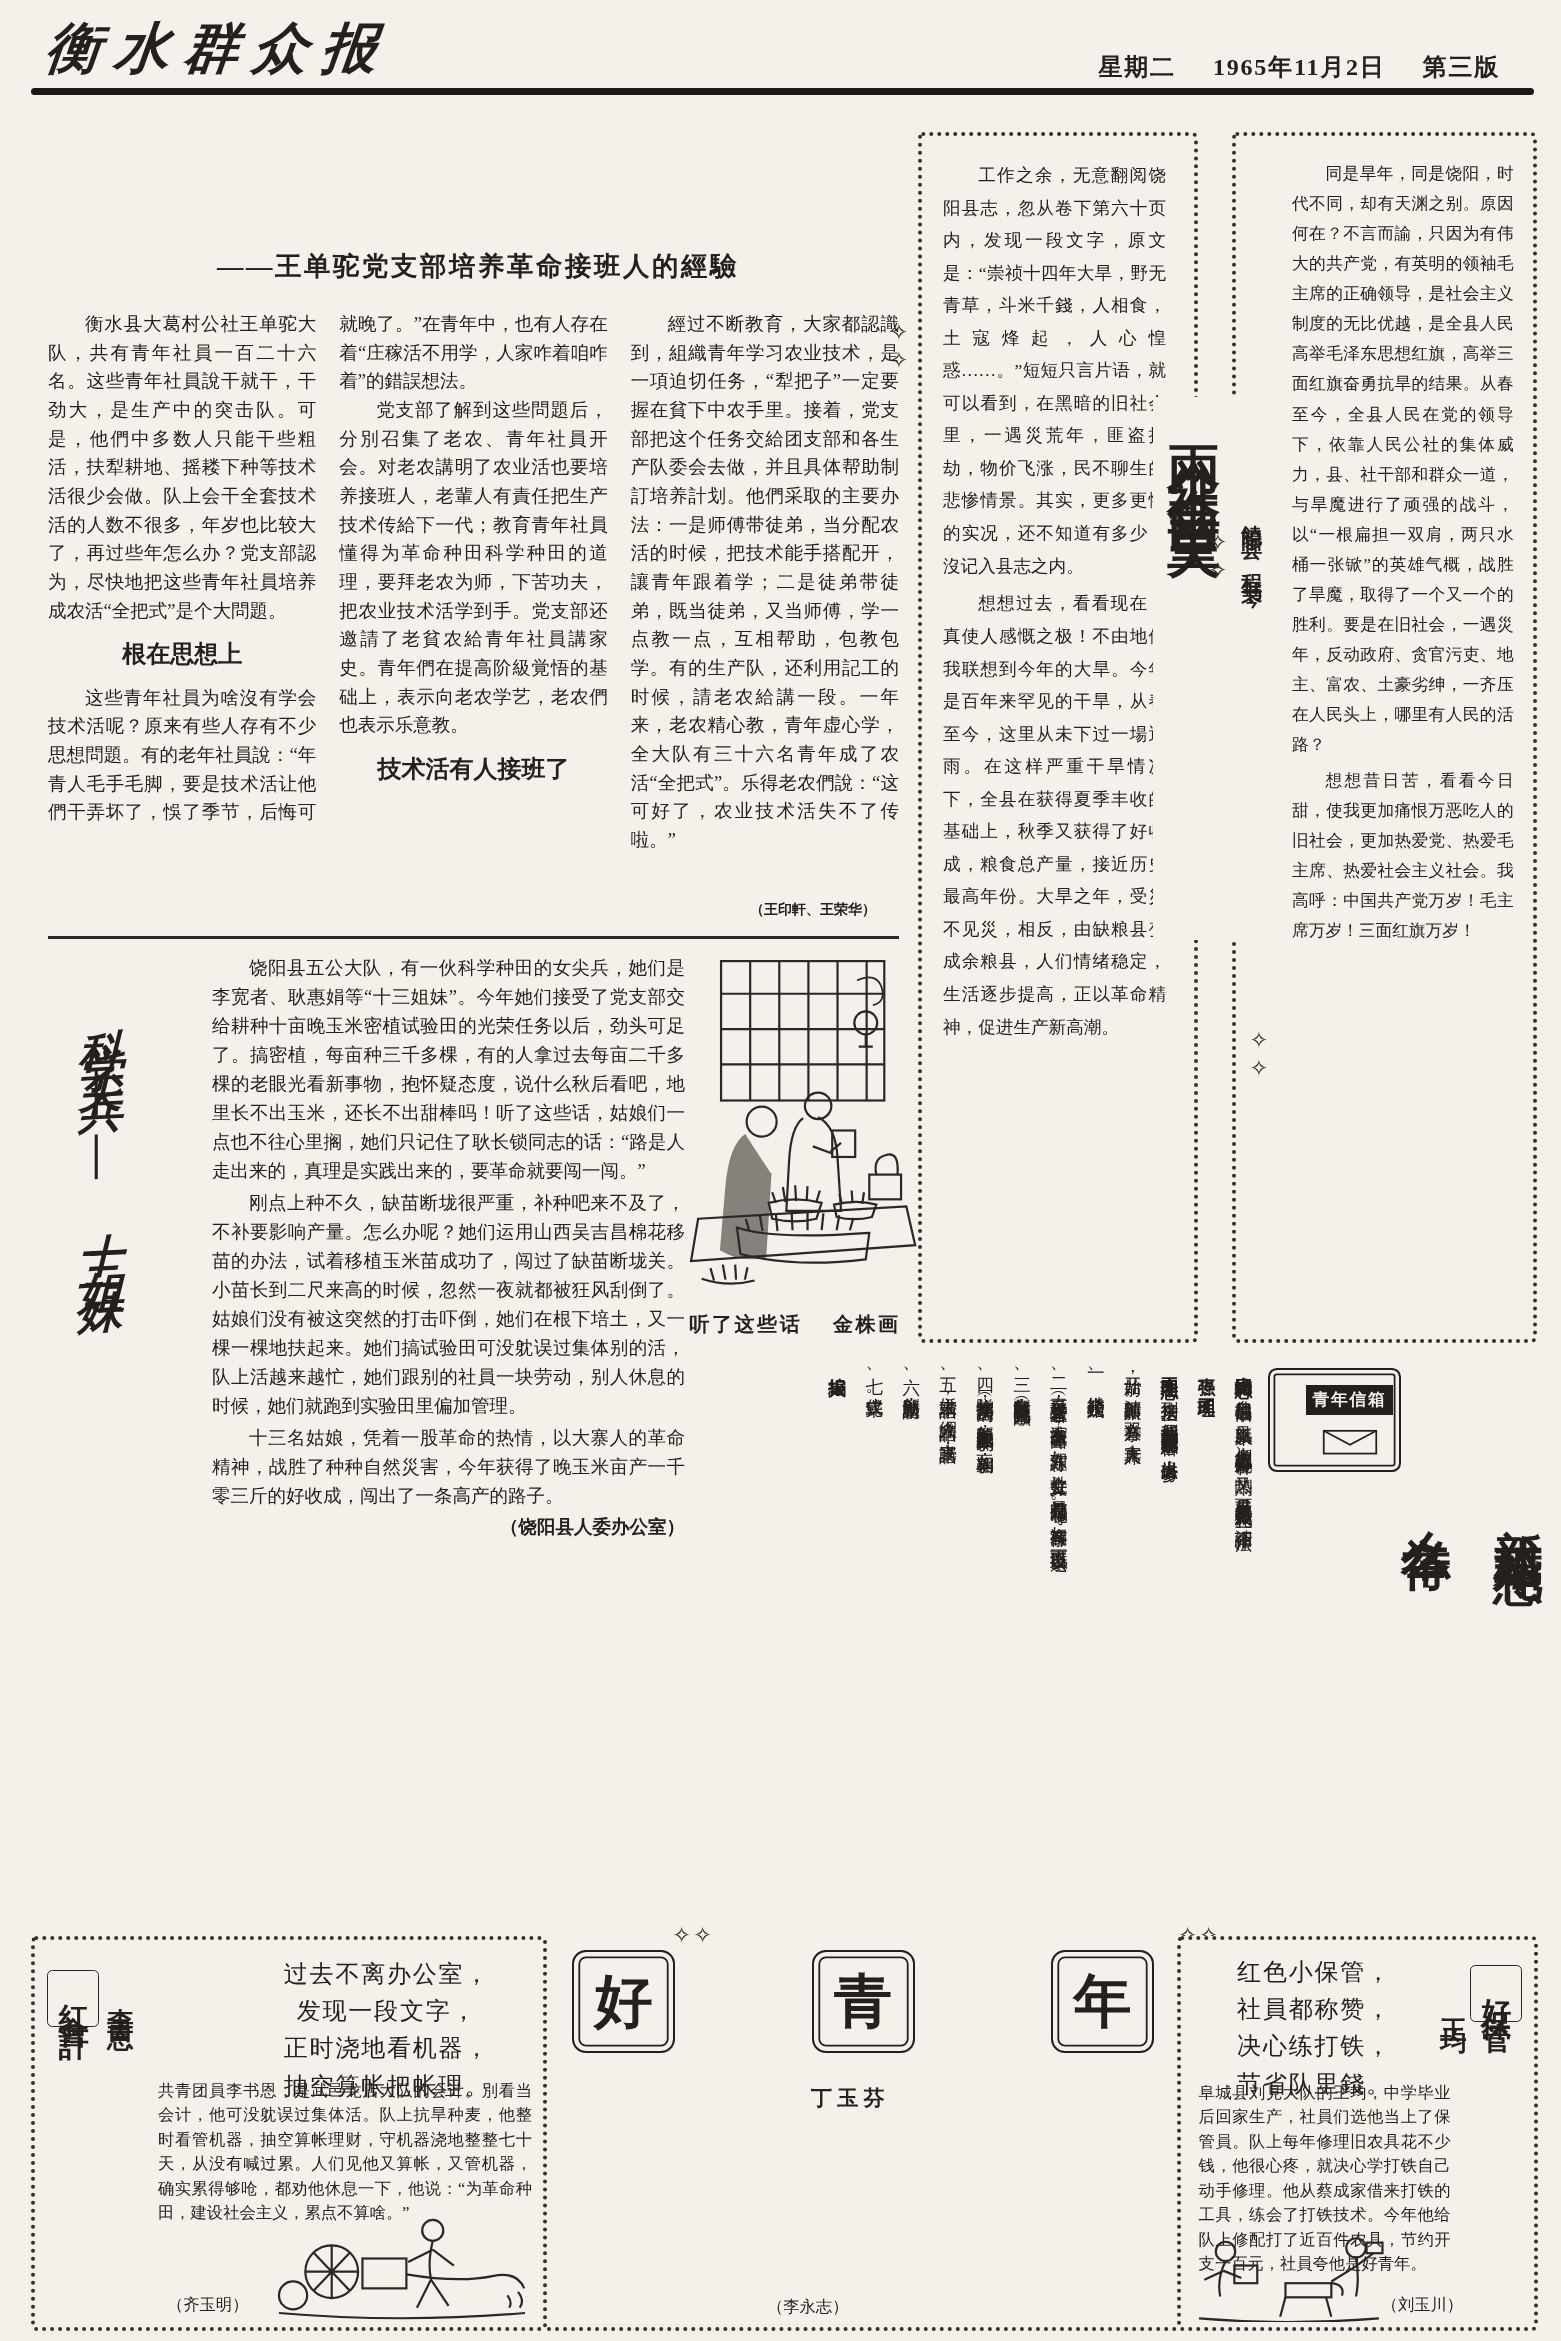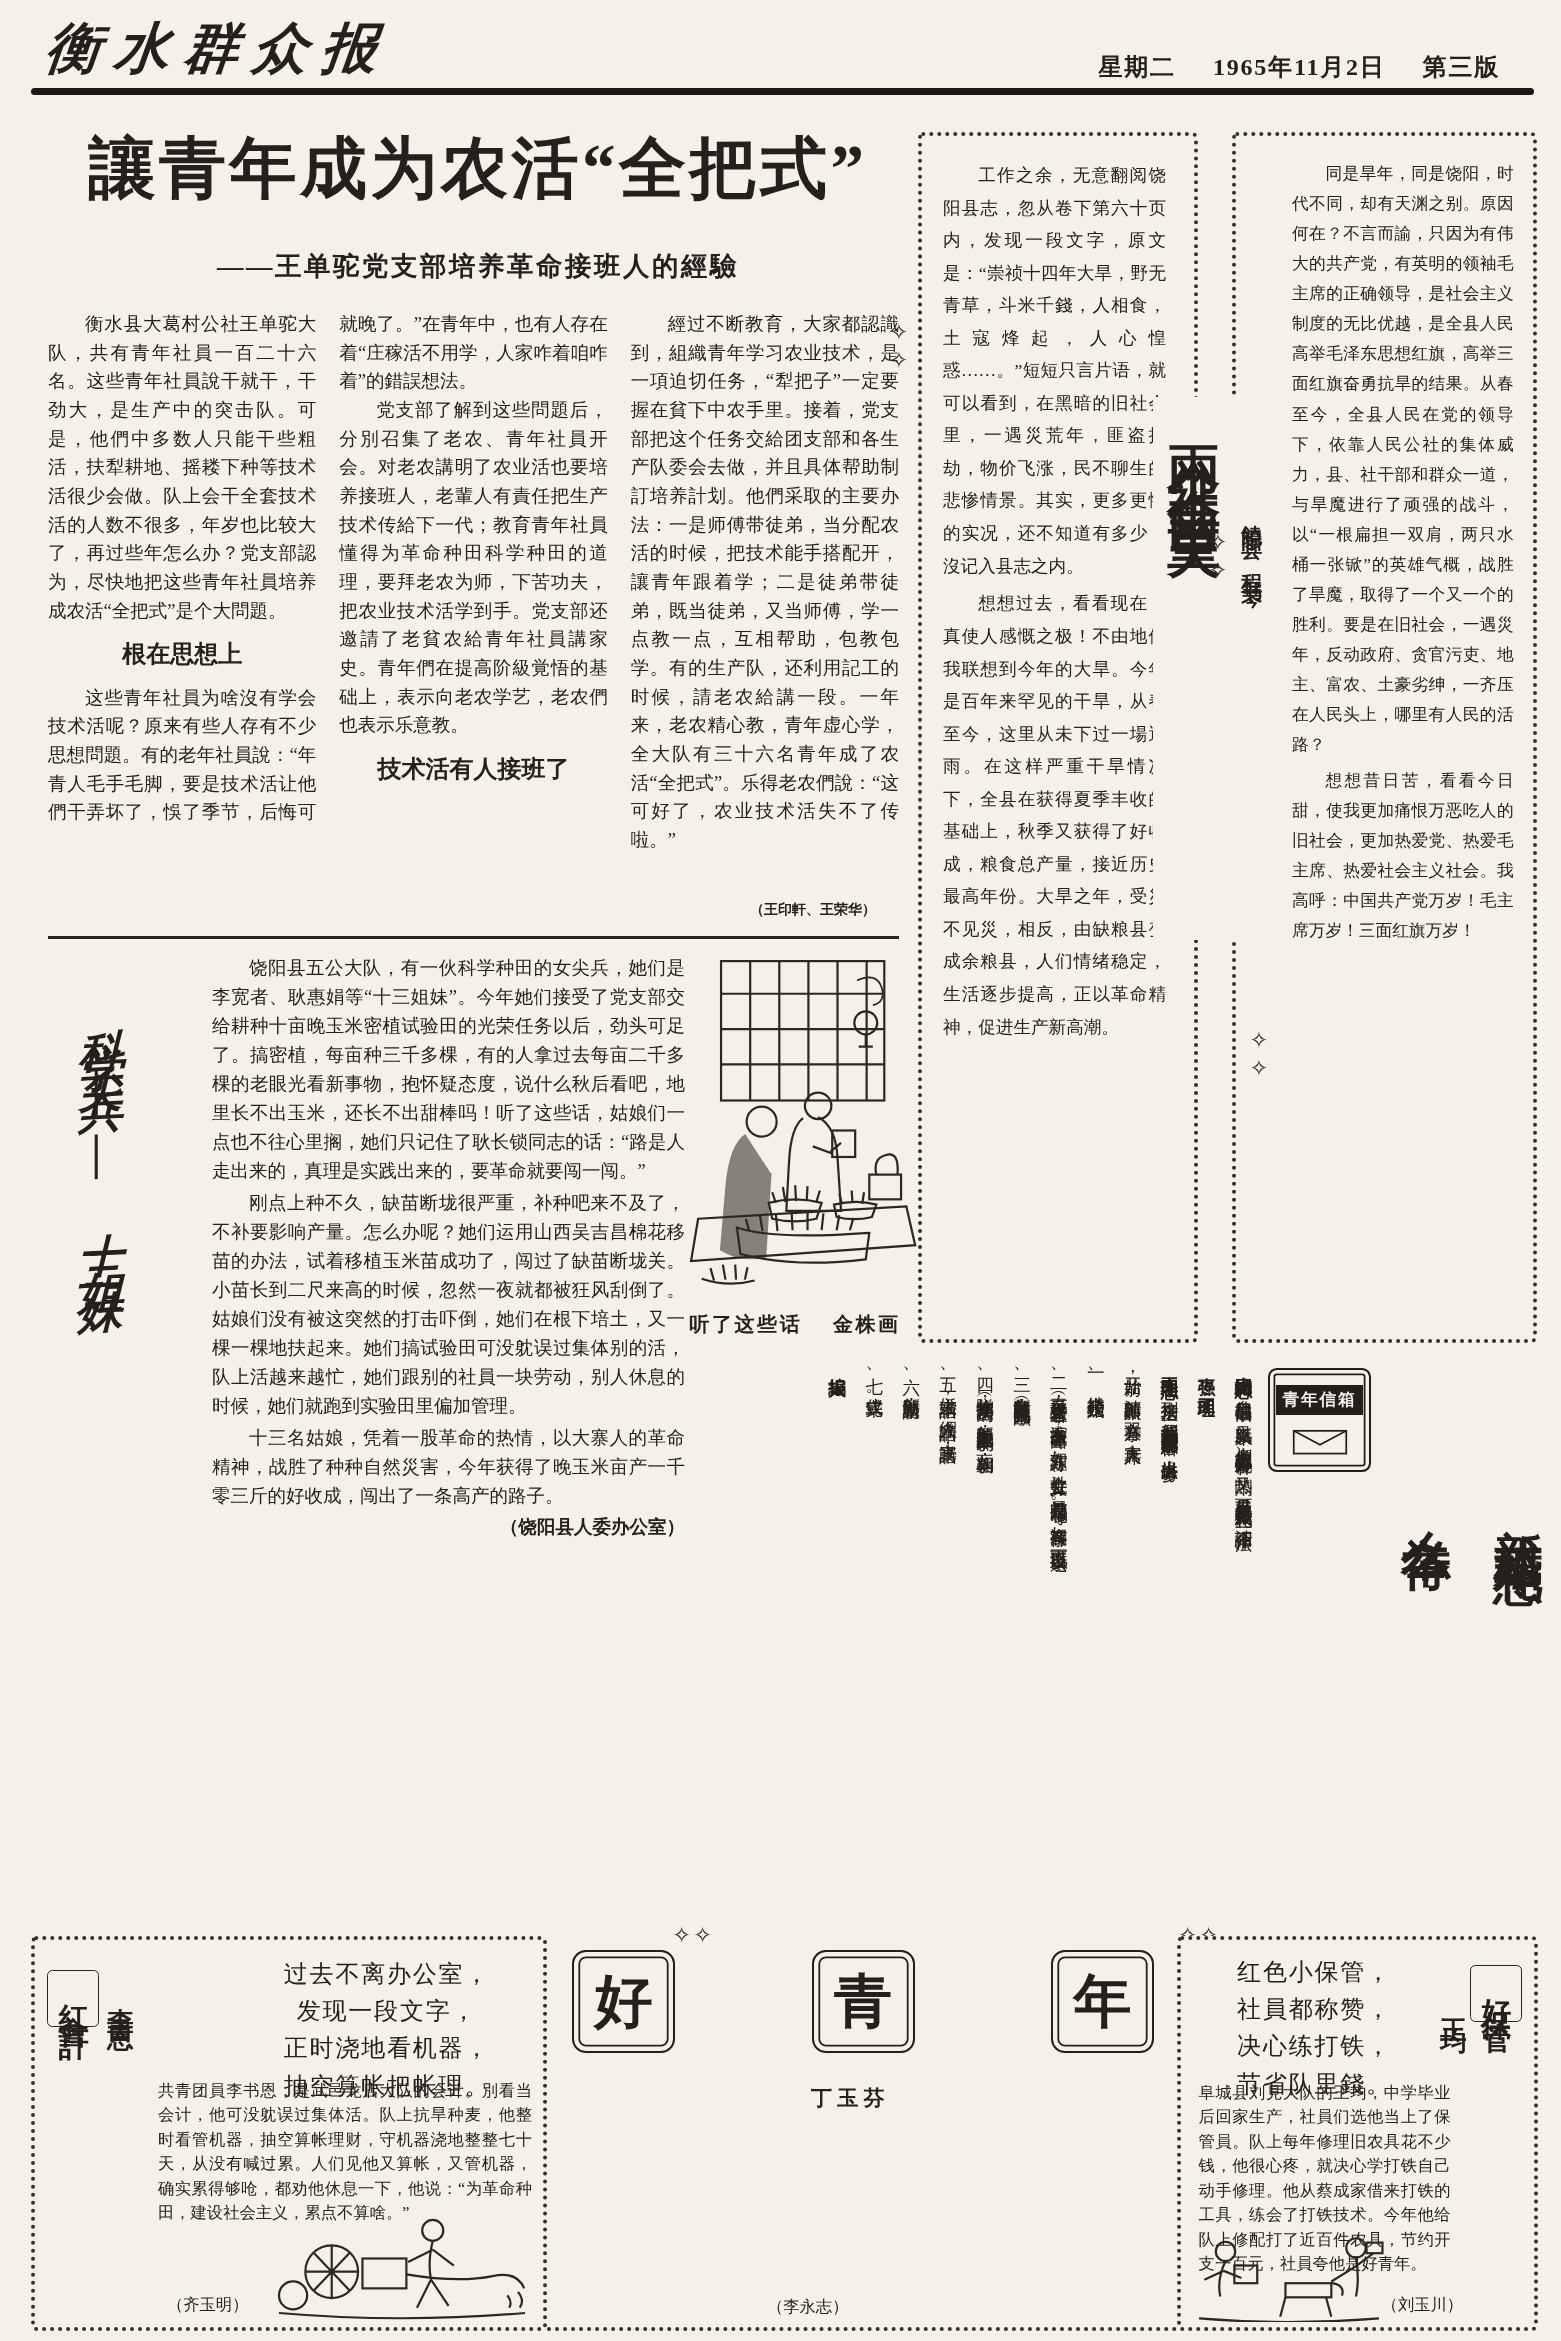--- a/index.html
+++ b/index.html
@@ -38,21 +38,21 @@
   .soc-right{left:1232px;top:132px;width:305px;height:1211px;padding:23px 19.4px 16px 56px;box-sizing:border-box;
              font-size:16.7px;line-height:1.8;text-align:justify;}
   .soc-p{margin:0 0 5.3px;text-indent:2em;}
   .soc-title{left:1153px;top:397px;height:529px;writing-mode:vertical-rl;font-size:53px;font-weight:900;
              letter-spacing:14px;background:#f3f1e9;padding:7px 5.3px;}
   .soc-byline{left:1236px;top:504px;height:353px;writing-mode:vertical-rl;font-size:21px;font-weight:bold;
               letter-spacing:7px;background:#f3f1e9;padding:3.5px 1.8px;}
   
   .badge{left:1268px;top:1368px;width:99px;height:100px;border:2.6px solid #23201c;border-radius:8.8px;
          box-shadow:inset 0 0 0 3.5px #f3f1e9,inset 0 0 0 5.3px #23201c;display:flex;flex-direction:column;
-         align-items:center;justify-content:center;gap:14px;background:#f3f1e9;}
+         align-items:center;justify-content:center;gap:14px;background:#f3f1e9;padding-left:30px;}
   .badge-label{background:#23201c;color:#f3f1e9;font-size:16.7px;font-weight:bold;letter-spacing:1.8px;padding:3.5px 6.2px;}
   .wed-title{left:1372px;top:1490px;height:353px;writing-mode:vertical-rl;font-size:49px;font-weight:900;
              letter-spacing:7px;line-height:1.55;}
   .wed-title div{margin-left:16px;}
   .wed-letter{left:679px;top:1364px;width:584px;height:543px;writing-mode:vertical-rl;
               font-size:17.6px;line-height:1.9;letter-spacing:0.9px;}
   .vp{margin:0 3.5px 0 1.8px;}
   .vlead{font-weight:bold;}
   
   .bottom{left:31px;top:1936px;width:1507px;height:395px;}
@@ -80,21 +80,20 @@
 <div class="page">
 
   <div class="abs masthead">衡水群众报</div>
   <div class="abs dateline">
     <span>星期二</span>
     <span>1965年11月2日</span>
     <span>第三版</span>
   </div>
   <div class="abs rule-thick"></div>
 
-  <div class="abs headline">讓青年成为农活“全把式”</div>
   <div class="abs subhead">——王单驼党支部培养革命接班人的經驗</div>
   <div class="abs lead-body">
 
   <div class="sec">
         <p class="sec-p">衡水县大葛村公社王单驼大队，共有青年社員一百二十六名。这些青年社員說干就干，干劲大，是生产中的突击队。可是，他們中多数人只能干些粗活，扶犁耕地、摇耧下种等技术活很少会做。队上会干全套技术活的人数不很多，年岁也比较大了，再过些年怎么办？党支部認为，尽快地把这些青年社員培养成农活“全把式”是个大問題。</p>
       </div>
       <div class="sec">
         <h3 class="sec-h">根在思想上</h3>
       </div>
       <div class="sec">

